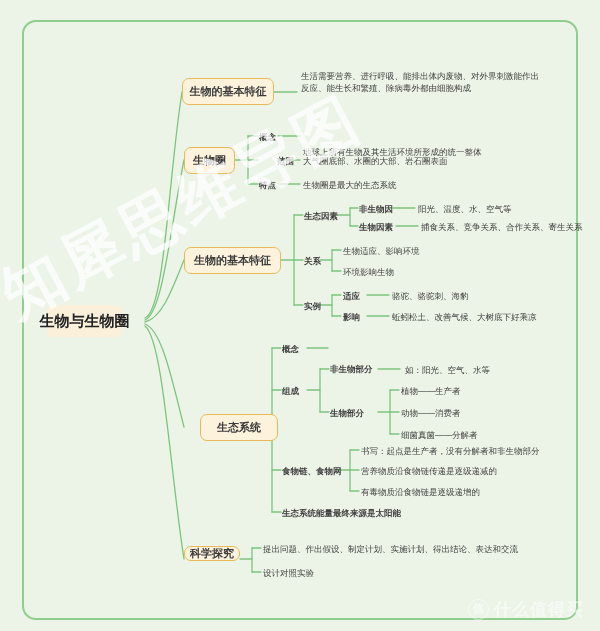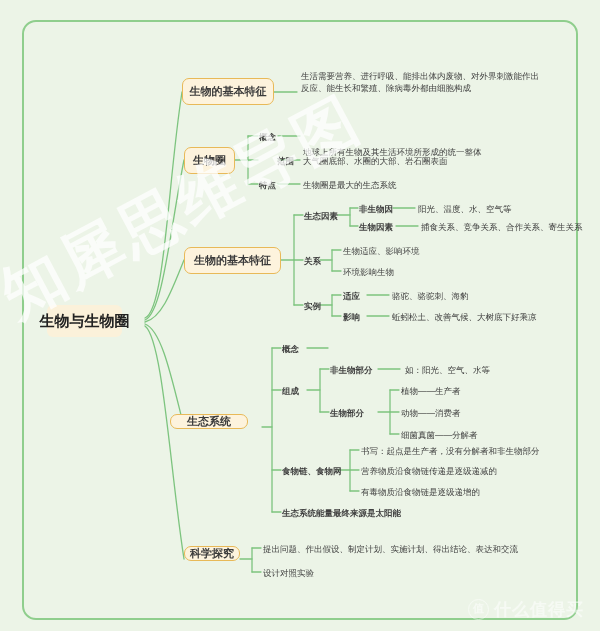--- a/index.html
+++ b/index.html
@@ -202,21 +202,21 @@
   </div>
 
   <div class="box main" style="left:184px; top:147px; width:51px; height:27px;">
     <span>生物圈</span>
   </div>
 
   <div class="box main" style="left:184px; top:247px; width:97px; height:27px;">
     <span>生物的基本特征</span>
   </div>
 
-  <div class="box main" style="left:170px; top:414px; width:78px; height:15px;">
+  <div class="box main" style="left:200px; top:414px; width:78px; height:27px;">
     <span>生态系统</span>
   </div>
 
   <div class="box main" style="left:184px; top:546px; width:56px; height:15px;">
     <span>科学探究</span>
   </div>
 
   <div class="leaf wrap" style="left:301px; top:70px;">生活需要营养、进行呼吸、能排出体内废物、对外界刺激能作出反应、能生长和繁殖、除病毒外都由细胞构成</div>
 
   <div class="leaf bold" style="left:259px; top:131px;">概念</div>
@@ -245,21 +245,21 @@
   <div class="leaf bold" style="left:343px; top:290px;">适应</div>
   <div class="leaf" style="left:392px; top:290px;">骆驼、骆驼刺、海豹</div>
 
   <div class="leaf bold" style="left:343px; top:311px;">影响</div>
   <div class="leaf" style="left:392px; top:311px;">蚯蚓松土、改善气候、大树底下好乘凉</div>
 
   <div class="leaf bold" style="left:282px; top:343px;">概念</div>
 
   <div class="leaf bold" style="left:282px; top:385px;">组成</div>
 
-  <div class="leaf bold" style="left:330px; top:364px;">非生物部分</div>
+  <div class="leaf bold" style="left:330px; top:364px;font-family:Liberation Mono, monospace;">非生物部分</div>
   <div class="leaf" style="left:405px; top:364px;">如：阳光、空气、水等</div>
 
   <div class="leaf bold" style="left:330px; top:407px;">生物部分</div>
   <div class="leaf" style="left:401px; top:385px;">植物——生产者</div>
   <div class="leaf" style="left:401px; top:407px;">动物——消费者</div>
   <div class="leaf" style="left:401px; top:429px;">细菌真菌——分解者</div>
 
   <div class="leaf bold" style="left:282px; top:465px;">食物链、食物网</div>
   <div class="leaf" style="left:361px; top:445px;">书写：起点是生产者，没有分解者和非生物部分</div>
   <div class="leaf" style="left:361px; top:465px;">营养物质沿食物链传递是逐级递减的</div>

